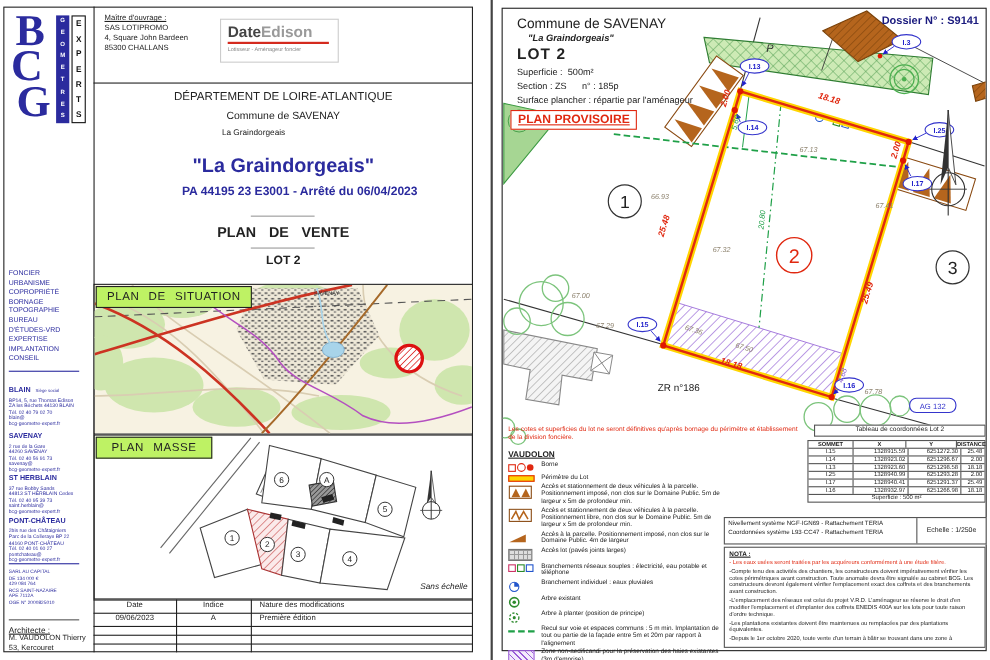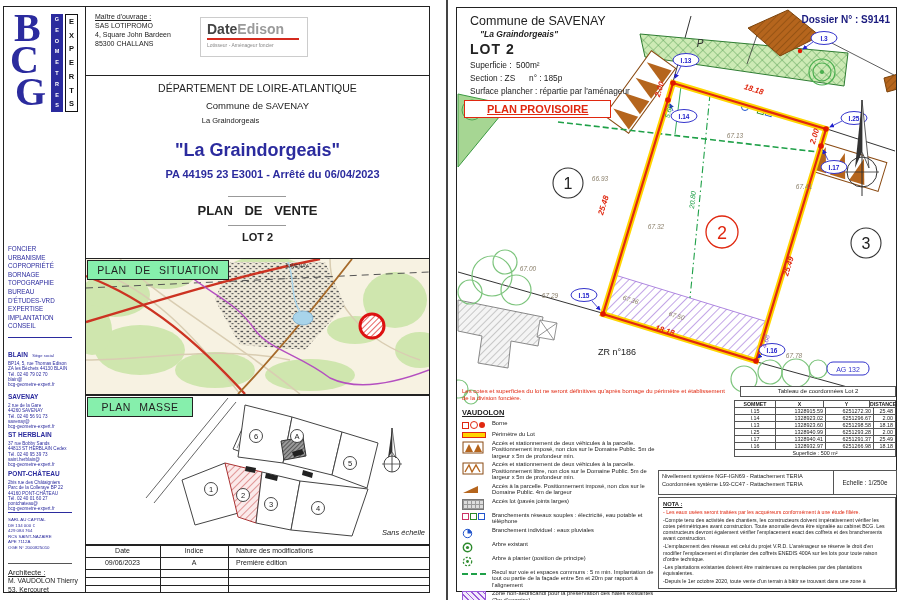--- a/index.html
+++ b/index.html
@@ -3,21 +3,21 @@
 <meta charset="utf-8">
 <style>
   html,body{margin:0;padding:0;background:#fff;width:900px;height:600px;overflow:hidden;
     font-family:"Liberation Sans",sans-serif;color:#222;position:relative}
   .abs{position:absolute}
   .pre{white-space:pre-line}
   .blue{color:#2b2b9e}
   .pageborder{border:1.5px solid #222;background:#fff;box-sizing:border-box}
   .hline{background:#222;height:1px}
   .vline{background:#222;width:1px}
-  .tab{border:1.2px solid #222;background:#86efac;box-sizing:border-box;display:flex;align-items:center;justify-content:center;font-size:10.5px;word-spacing:5px;letter-spacing:.5px}
+  .tab{border:1.2px solid #222;background:#bef264;box-sizing:border-box;display:flex;align-items:center;justify-content:center;font-size:10.5px;word-spacing:5px;letter-spacing:.5px}
   .ctr{text-align:center}
   svg{display:block}
   svg text{font-family:"Liberation Sans",sans-serif}
   .t-red{fill:#e02810;font-size:8px;font-style:italic;text-anchor:middle;font-weight:bold}
   .t-elev{fill:#8a7f6a;font-size:6.5px;font-style:italic;text-anchor:middle}
   .t-grn{fill:#1fa048;font-size:7px;font-style:italic;text-anchor:middle}
   .t-pur{fill:#8a5ad0;font-size:7px;font-style:italic;text-anchor:middle}
   .t-blue{fill:#2222cc;font-size:6.5px;font-weight:bold;text-anchor:middle}
   .t-lbl{font-size:9px;fill:#222;text-anchor:middle}
   .legend-item{display:flex;gap:4px;margin-bottom:2px;align-items:flex-start}
@@ -476,21 +476,21 @@
     <line x1="845" y1="172" x2="879" y2="172" stroke="#333" stroke-width="0.8"></line>
   </g>
 </svg>
 
 <div class="abs" style="left:470px;top:14px;font-size:12.5px">Commune de SAVENAY</div>
 <div class="abs" style="left:480px;top:29px;font-size:8.5px;font-style:italic;font-weight:bold">"La Graindorgeais"</div>
 <div class="abs" style="left:470px;top:41px;font-size:14px;font-weight:bold;letter-spacing:1px">LOT 2</div>
 <div class="abs" style="left:470px;top:60px;font-size:8.3px;white-space:pre">Superficie :  500m²</div>
 <div class="abs" style="left:470px;top:73px;font-size:8.3px;white-space:pre">Section : ZS      n° : 185p</div>
 <div class="abs" style="left:470px;top:86px;font-size:8.3px">Surface plancher : répartie par l'aménageur</div>
-<div class="abs" style="left:464px;top:100px;border:1.5px solid #e02810;padding:2px 22px;font-size:11px;font-weight:bold;color:#e02810;text-decoration:underline;background:#fff">PLAN PROVISOIRE</div>
+<div class="abs" style="left:464px;top:100px;border:1.5px solid #e02810;padding:2px 6px;font-size:11px;font-weight:bold;color:#e02810;text-decoration:underline;background:#fff">PLAN PROVISOIRE</div>
 <div class="abs" style="left:700px;top:14px;width:190px;text-align:right;font-size:10px;font-weight:bold;color:#1a1a7e">Dossier N° : S9141</div>
 
 <div class="abs" style="left:462px;top:388px;width:268px;font-size:6px;line-height:1.2;color:#e02810">Les cotes et superficies du lot ne seront définitives qu'après bornage du périmètre et établissement de la division foncière.</div>
 
 <div class="abs" style="left:462px;top:408px;width:196px">
   <div style="font-size:7.5px;font-weight:bold;text-decoration:underline;margin-bottom:3px">VAUDOLON</div>
   <div class="legend-item">
     <span class="sym">
         <span class="lg-sq"></span>
         <span class="lg-ring"></span>

